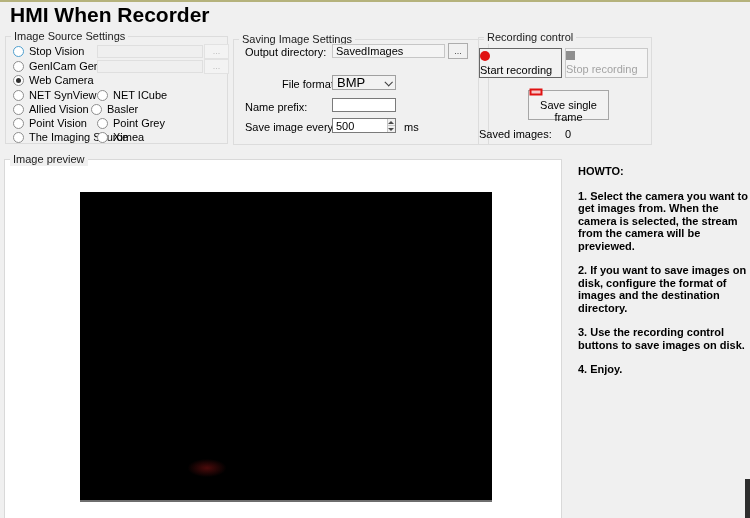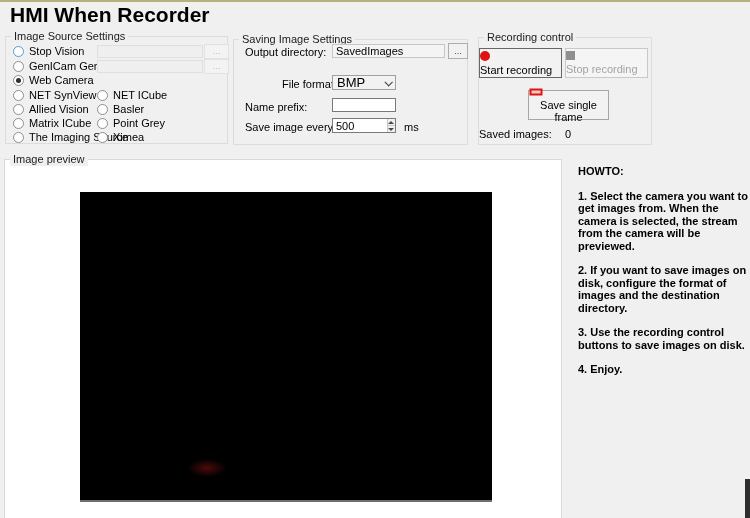--- a/index.html
+++ b/index.html
@@ -97,49 +97,49 @@
   <div class="radio-row" style="left:13px;top:89px;">
     <span class="radio" data-state=""></span>
     <span>NET SynView</span>
   </div>
   <div class="radio-row" style="left:13px;top:103px;">
     <span class="radio" data-state=""></span>
     <span>Allied Vision</span>
   </div>
   <div class="radio-row" style="left:13px;top:117px;">
     <span class="radio" data-state=""></span>
-    <span>Matrix ICube</span>
+    <span>Point Vision</span>
   </div>
   <div class="radio-row" style="left:13px;top:131px;">
     <span class="radio" data-state=""></span>
     <span>The Imaging Source</span>
   </div>
   <div class="radio-row" style="left:97px;top:89px;">
     <span class="radio" data-state=""></span>
     <span>NET ICube</span>
   </div>
-  <div class="radio-row" style="left:97px;top:103px;">
+  <div class="radio-row" style="left:91px;top:103px;">
     <span class="radio" data-state=""></span>
     <span>Basler</span>
   </div>
   <div class="radio-row" style="left:97px;top:117px;">
     <span class="radio" data-state=""></span>
     <span>Point Grey</span>
   </div>
   <div class="radio-row" style="left:97px;top:131px;">
     <span class="radio" data-state=""></span>
     <span>Ximea</span>
   </div>
 
   <input class="tb" style="left: 97px; top: 45px; width: 106px; height: 13px;" disabled="" value="">
   <button class="btn-sm" style="left:204px;top:44px;width:25px;height:15px;" disabled="">...</button>
   <input class="tb" style="left: 97px; top: 60px; width: 106px; height: 13px;" disabled="" value="">
   <button class="btn-sm" style="left:204px;top:59px;width:25px;height:15px;" disabled="">...</button>
 
-  <div class="fieldset" style="left:233px;top:39px;width:235px;height:106px;">
+  <div class="fieldset" style="left:233px;top:39px;width:256px;height:106px;">
     <span class="legend">Saving Image Settings</span>
   </div>
   <div class="lbl" style="left:245px;top:46px;">Output directory:</div>
   <input class="tb readonlyish" style="left: 332px; top: 44px; width: 113px; height: 14px;" value="SavedImages">
   <button class="btn-sm" style="left:448px;top:43px;width:20px;height:16px;">...</button>
 
   <div class="lbl" style="left:245px;top:78px;padding-left:37px;">File format:</div>
   <div class="combo" style="left:332px;top:75px;width:64px;height:15px;">
     <span>BMP</span>
     <span class="chev"></span>

